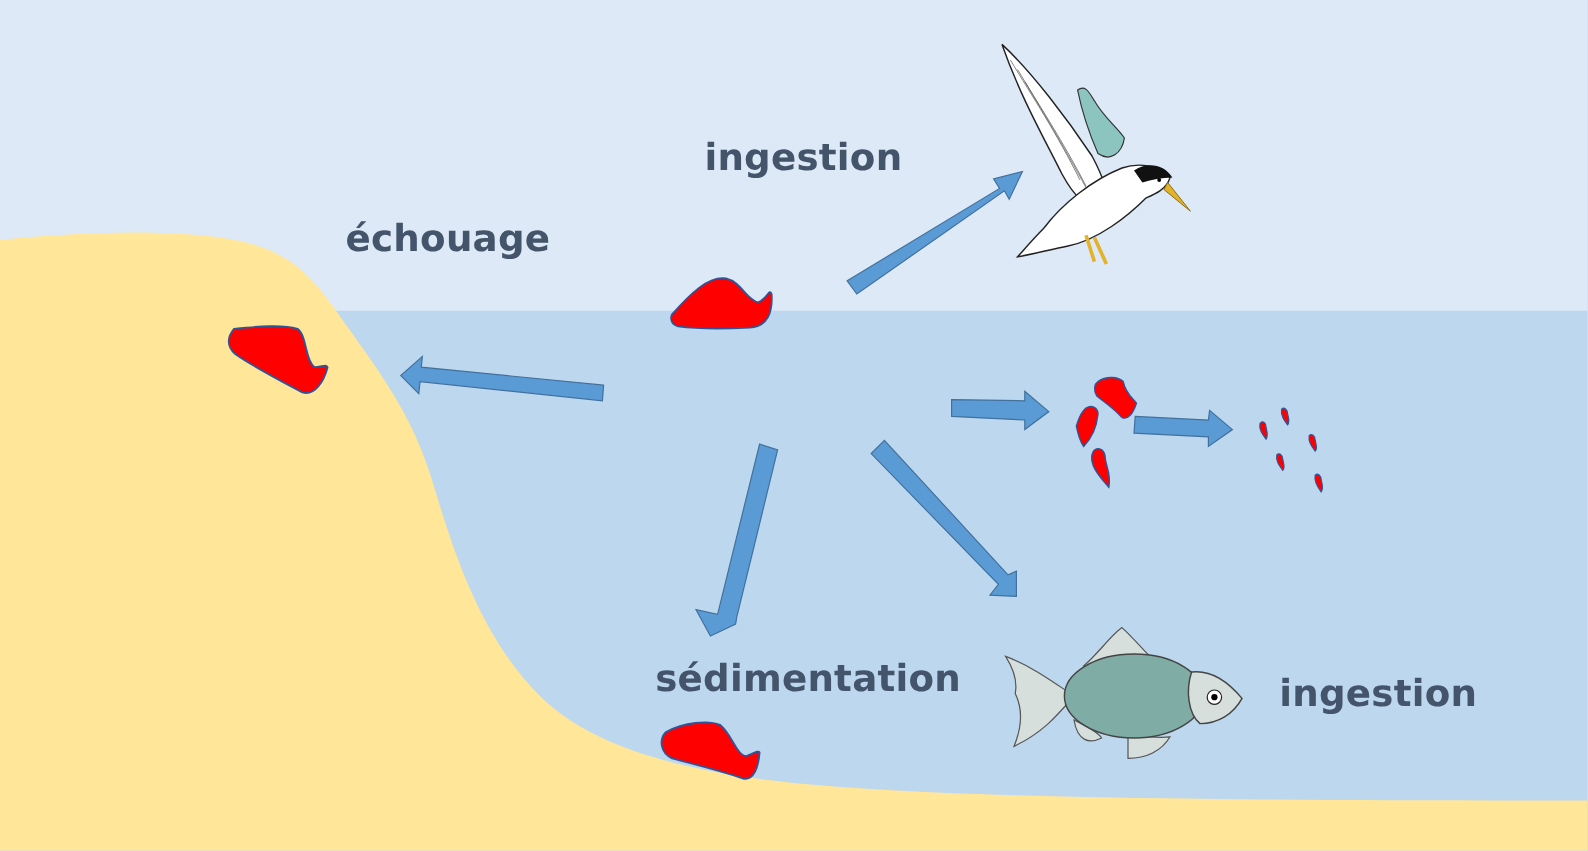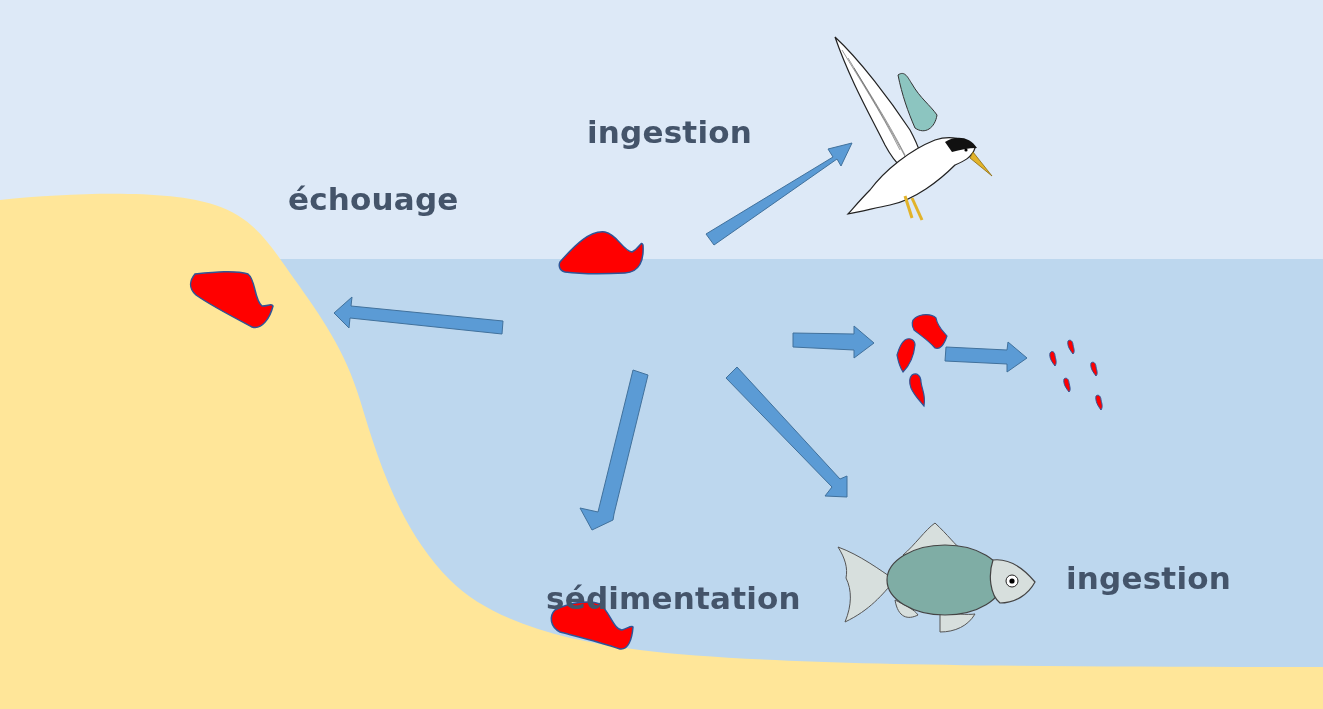--- a/index.html
+++ b/index.html
@@ -11,21 +11,21 @@
     font-family: "DejaVu Sans", sans-serif;
     font-weight: bold;
     font-size: 31px;
     color: #44546a;
     white-space: nowrap;
     letter-spacing: 0.2px;
   }
   #lbl-ingestion-bird { left: 587px; top: 114px; }
   #lbl-echouage { left: 288px; top: 181px; text-align: center; }
   #lbl-fragmentation { left: 845px; top: 256px; }
-  #lbl-sedimentation { left: 546px; top: 548px; margin-top: 32px; }
+  #lbl-sedimentation { left: 546px; top: 548px; }
   #lbl-ingestion-fish { left: 1066px; top: 560px; }
 </style>
 </head>
 <body>
 
 <div class="stage">
   <svg class="scene" width="1323" height="709" viewBox="0 0 1323 709">
 
     <rect x="0" y="0" width="1323" height="709" fill="#dde9f7"></rect>
 

